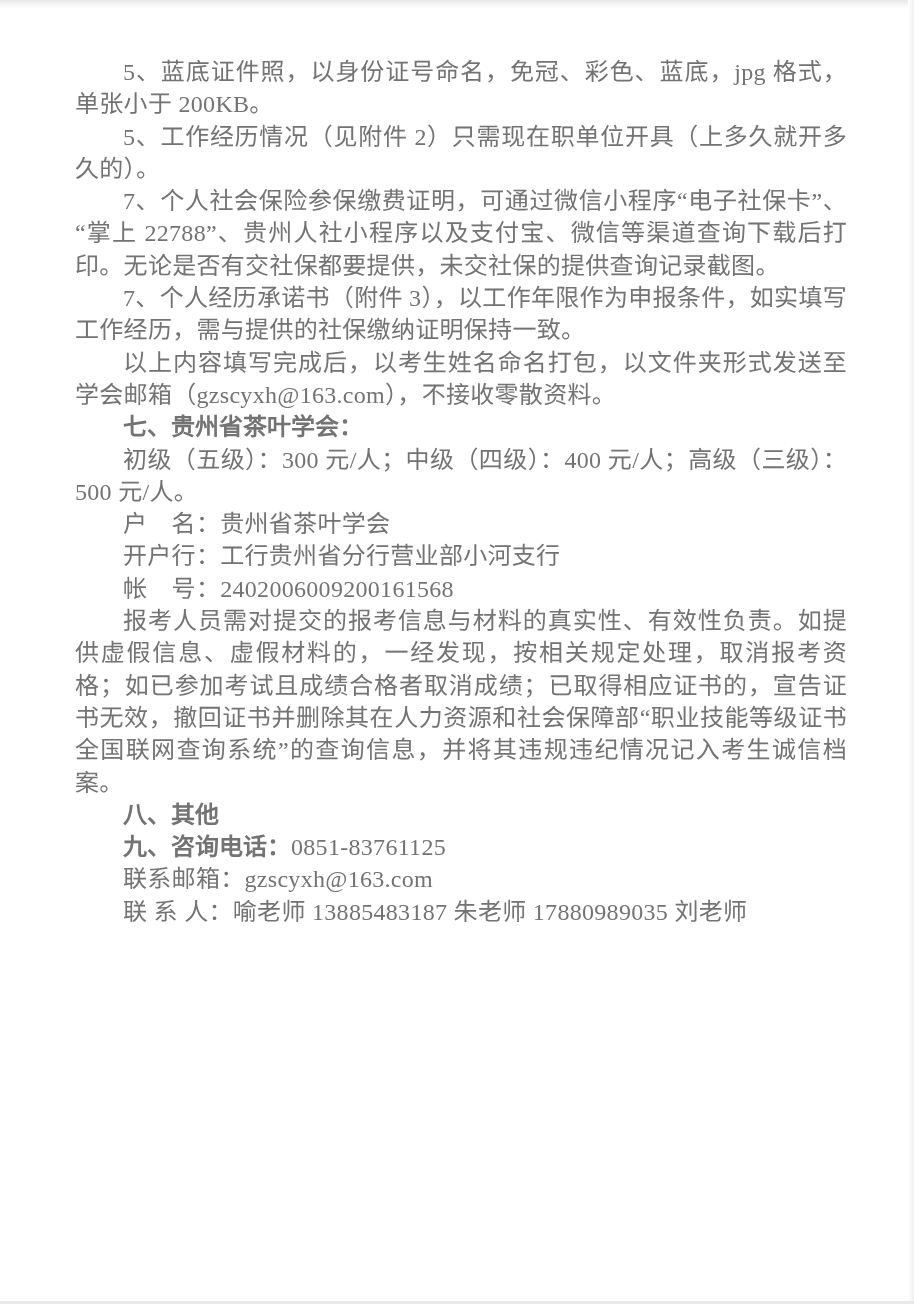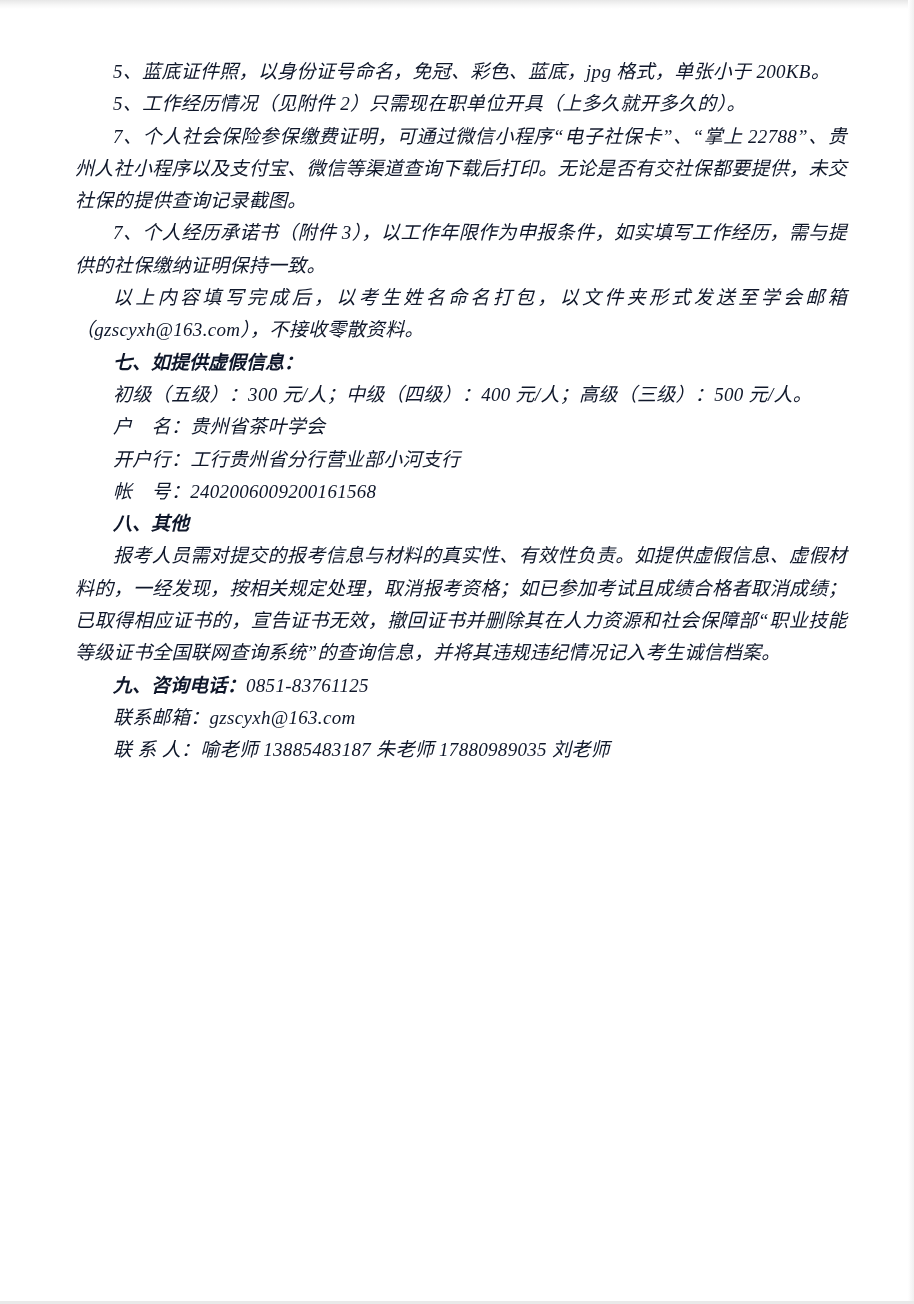--- a/index.html
+++ b/index.html
@@ -36,26 +36,25 @@
   }
   .content {
     position: absolute;
     left: 75px;
     top: 56px;
     width: 772px;
   }
   p.para {
     margin: 0;
     padding: 0;
-    font-size: 19px;
+    font-size: 24px;
     line-height: 32.3px;
-    color: #0f172a;
+    color: #737373;
     text-align: justify;
     letter-spacing: 0.3px;
-    font-style: italic;
   }
   p.para.indent { text-indent: 2em; }
   .run { font-family: "Liberation Serif", "DejaVu Serif", serif; }
   .run.bold {
     font-family: "Liberation Sans", "DejaVu Sans", sans-serif;
     font-weight: 700;
     letter-spacing: 0;
   }
   p.para.heading .run {
     font-family: "Liberation Sans", "DejaVu Sans", sans-serif;
@@ -68,24 +67,24 @@
 <div class="page">
   <div class="scan-edge-top"></div>
   <div class="scan-edge-right"></div>
   <div class="scan-edge-bottom"></div>
   <div class="content">
       <p class="para indent"><span class="run">5、蓝底证件照，以身份证号命名，免冠、彩色、蓝底，jpg 格式，单张小于 200KB。</span></p>
       <p class="para indent"><span class="run">5、工作经历情况（见附件 2）只需现在职单位开具（上多久就开多久的）。</span></p>
       <p class="para indent"><span class="run">7、个人社会保险参保缴费证明，可通过微信小程序“电子社保卡”、“掌上 22788”、贵州人社小程序以及支付宝、微信等渠道查询下载后打印。无论是否有交社保都要提供，未交社保的提供查询记录截图。</span></p>
       <p class="para indent"><span class="run">7、个人经历承诺书（附件 3），以工作年限作为申报条件，如实填写工作经历，需与提供的社保缴纳证明保持一致。</span></p>
       <p class="para indent"><span class="run">以上内容填写完成后，以考生姓名命名打包，以文件夹形式发送至学会邮箱（gzscyxh@163.com），不接收零散资料。</span></p>
-      <p class="para indent heading"><span class="run bold">七、如提供虚假信息：</span></p>
+      <p class="para indent heading"><span class="run bold">七、贵州省茶叶学会：</span></p>
       <p class="para indent"><span class="run">初级（五级）：300 元/人；中级（四级）：400 元/人；高级（三级）：500 元/人。</span></p>
       <p class="para indent"><span class="run">户　名：贵州省茶叶学会</span></p>
       <p class="para indent"><span class="run">开户行：工行贵州省分行营业部小河支行</span></p>
       <p class="para indent"><span class="run">帐　号：2402006009200161568</span></p>
+      <p class="para indent"><span class="run">报考人员需对提交的报考信息与材料的真实性、有效性负责。如提供虚假信息、虚假材料的，一经发现，按相关规定处理，取消报考资格；如已参加考试且成绩合格者取消成绩；已取得相应证书的，宣告证书无效，撤回证书并删除其在人力资源和社会保障部“职业技能等级证书全国联网查询系统”的查询信息，并将其违规违纪情况记入考生诚信档案。</span></p>
       <p class="para indent heading"><span class="run bold">八、其他</span></p>
-      <p class="para indent"><span class="run">报考人员需对提交的报考信息与材料的真实性、有效性负责。如提供虚假信息、虚假材料的，一经发现，按相关规定处理，取消报考资格；如已参加考试且成绩合格者取消成绩；已取得相应证书的，宣告证书无效，撤回证书并删除其在人力资源和社会保障部“职业技能等级证书全国联网查询系统”的查询信息，并将其违规违纪情况记入考生诚信档案。</span></p>
       <p class="para indent"><span class="run bold">九、咨询电话：</span><span class="run">0851-83761125</span></p>
       <p class="para indent"><span class="run">联系邮箱：gzscyxh@163.com</span></p>
       <p class="para indent"><span class="run">联 系 人：喻老师 13885483187  朱老师 17880989035  刘老师</span></p>
     </div>
 </div>
 
 </body></html>

